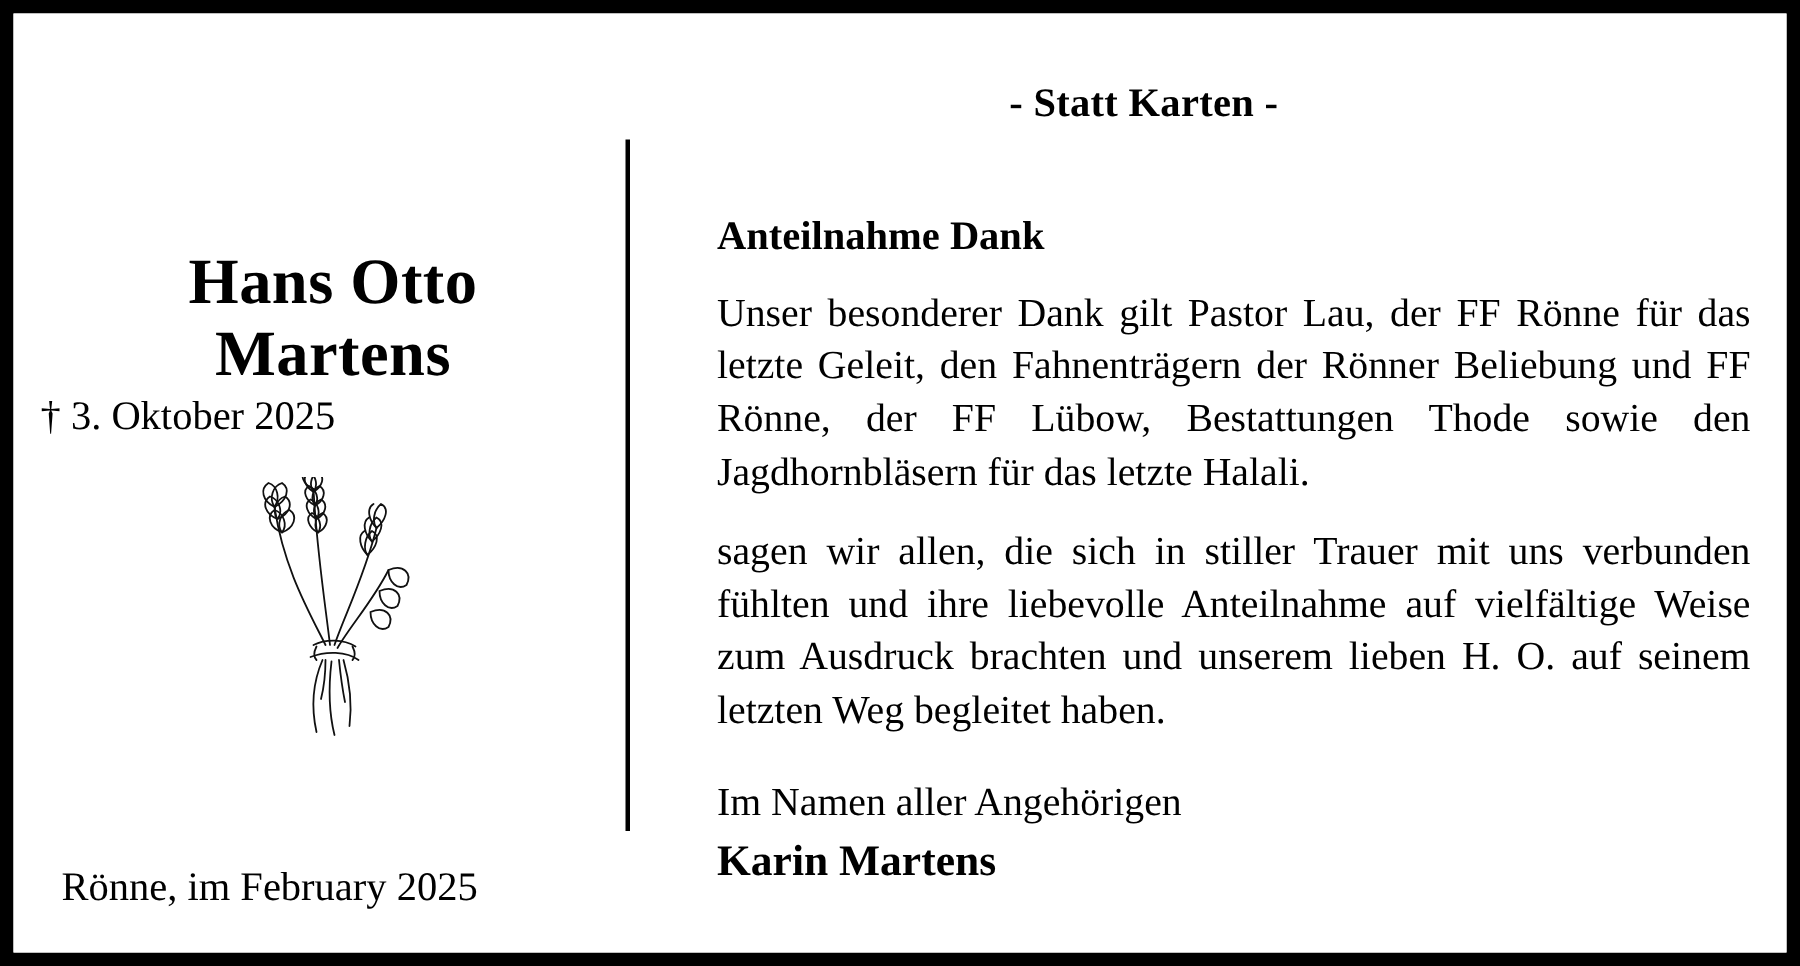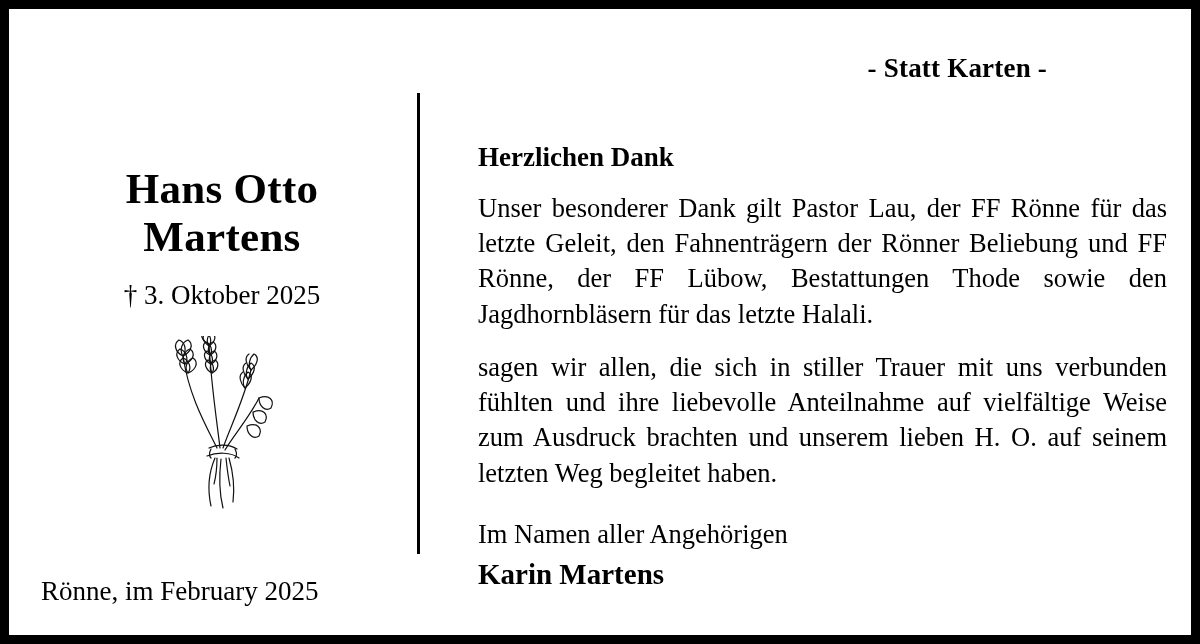--- a/index.html
+++ b/index.html
@@ -56,24 +56,23 @@
 
   .deceased-name {
     font-size: 43px;
     font-weight: bold;
     line-height: 1.12;
     letter-spacing: 0.3px;
     white-space: pre-line;
   }
 
   .death-date {
-    margin-top: 18px;
     font-size: 27px;
     line-height: 1.2;
-    text-align: center;
+    text-align: left;
   }
 
   .cross {
     font-family: "Liberation Serif", serif;
   }
 
   .wheat-wrap {
     margin-top: 24px;
     width: 150px;
     height: 180px;
@@ -102,21 +101,21 @@
   
   .right-col {
     flex: 1 1 auto;
     box-sizing: border-box;
     padding: 0 6px 0 58px;
     display: flex;
     flex-direction: column;
   }
 
   .statt-karten {
-    text-align: right;
+    text-align: center;
     font-size: 27px;
     font-weight: bold;
     margin-top: 38px;
     margin-bottom: 0;
     letter-spacing: 0.2px;
     padding-right: 120px;
   }
 
   .thanks-heading {
     font-size: 27px;
@@ -233,21 +232,21 @@
       </div>
 
       <div class="place-date">Rönne, im February 2025</div>
     </div>
 
     <div class="divider"></div>
 
     <div class="right-col">
       <div class="statt-karten">- Statt Karten -</div>
 
-      <div class="thanks-heading">Herzlichen Dank</div>
+      <div class="thanks-heading">Anteilnahme Dank</div>
 
       <p class="para last-line-natural">Unser besonderer Dank gilt Pastor Lau, der FF Rönne für das letzte Geleit, den Fahnenträgern der Rönner Beliebung und FF Rönne, der FF Lübow, Bestattungen Thode sowie den Jagdhornbläsern für das letzte Halali.</p>
 
       <p class="para last-line-natural">sagen wir allen, die sich in stiller Trauer mit uns verbunden fühlten und ihre liebevolle Anteilnahme auf vielfältige Weise zum Ausdruck brachten und unserem lieben H. O. auf seinem letzten Weg begleitet haben.</p>
 
       <div class="signature-block">
         <div class="sig-line1">Im Namen aller Angehörigen</div>
         <div class="sig-line2">Karin Martens</div>
       </div>
     </div>

